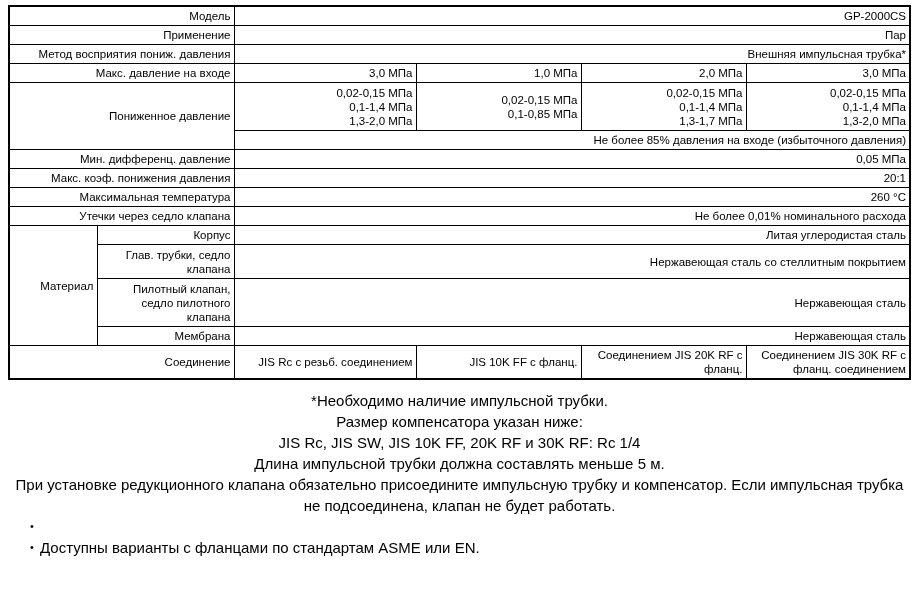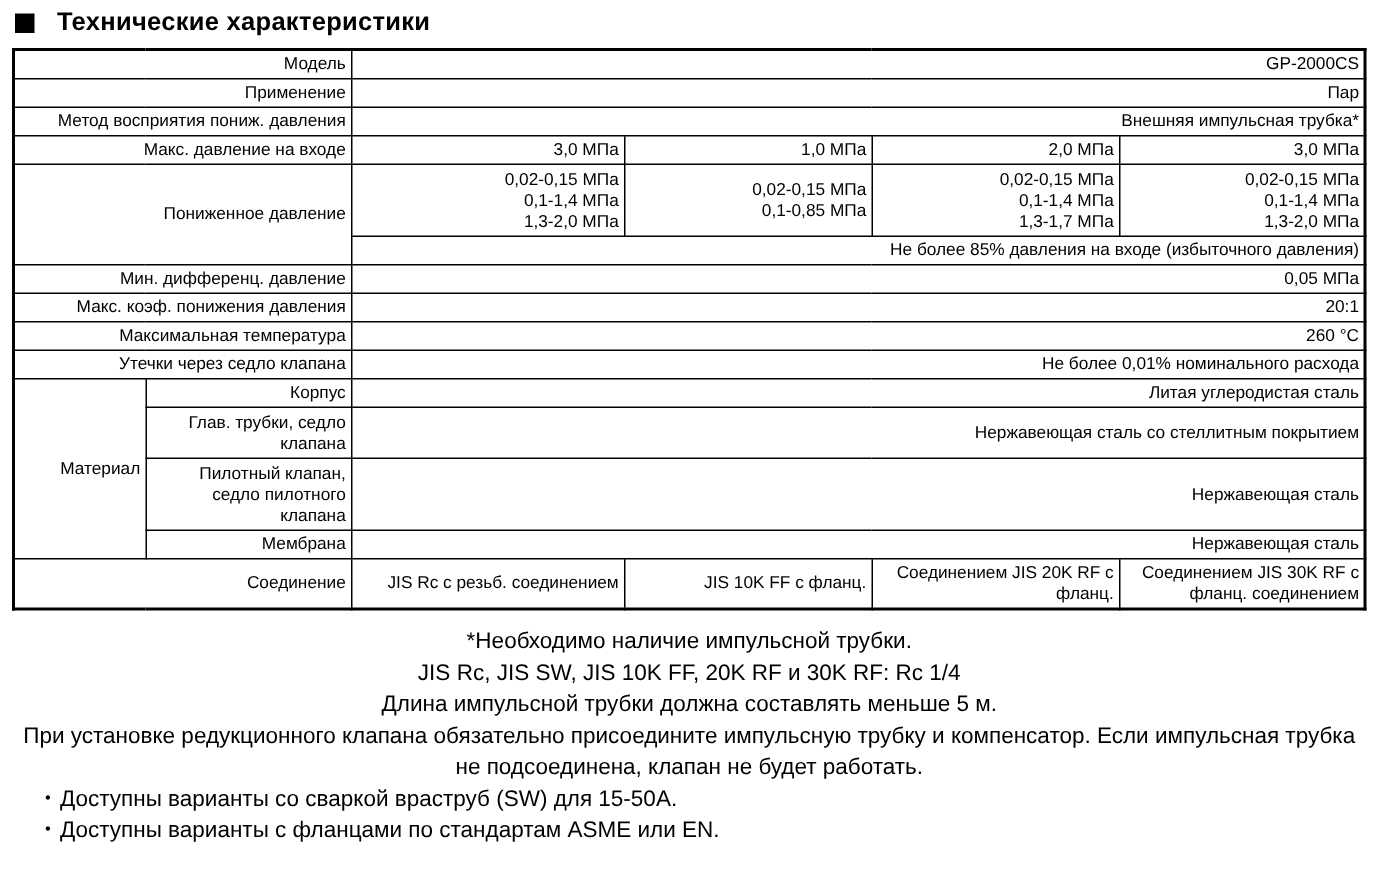--- a/index.html
+++ b/index.html
@@ -53,24 +53,20 @@
   .bullet-item .marker {
     flex: 0 0 auto; width: 32px; padding-left: 22px;
     font-size: 11px; line-height: 21px;
   }
 </style>
 </head>
 <body>
 
 <div class="page">
 
-  <div class="title-row">
-    <span class="title-marker"></span>
-    <span class="title-text">Технические характеристики</span>
-  </div>
 
   <table class="spec">
     <colgroup>
       <col style="width:88px">
         <col style="width:137px">
       <col style="width:182px">
         <col style="width:165px">
       <col style="width:165px">
         <col style="width:164px">
     </colgroup>
@@ -149,26 +145,26 @@
         <td>JIS Rc с резьб. соединением</td>
         <td>JIS 10K FF с фланц.</td>
         <td>Соединением JIS 20K RF с фланц.</td>
         <td>Соединением JIS 30K RF с фланц. соединением</td>
       </tr>
     </tbody>
   </table>
 
   <div class="notes">
     <p>*Необходимо наличие импульсной трубки.</p>
+    <p>Размер компенсатора указан ниже:</p>
     <p>JIS Rc, JIS SW, JIS 10K FF, 20K RF и 30K RF: Rc 1/4</p>
     <p>Длина импульсной трубки должна составлять меньше 5 м.</p>
     <p class="para">При установке редукционного клапана обязательно присоедините импульсную трубку и компенсатор. Если импульсная трубка не подсоединена, клапан не будет работать.</p>
     <div class="bullet-item">
       <span class="marker">•</span>
-      <span>Доступны варианты со сваркой враструб (SW) для 15-50A.</span>
     </div>
     <div class="bullet-item">
       <span class="marker">•</span>
       <span>Доступны варианты с фланцами по стандартам ASME или EN.</span>
     </div>
   </div>
 
 </div>
 
 </body></html>

